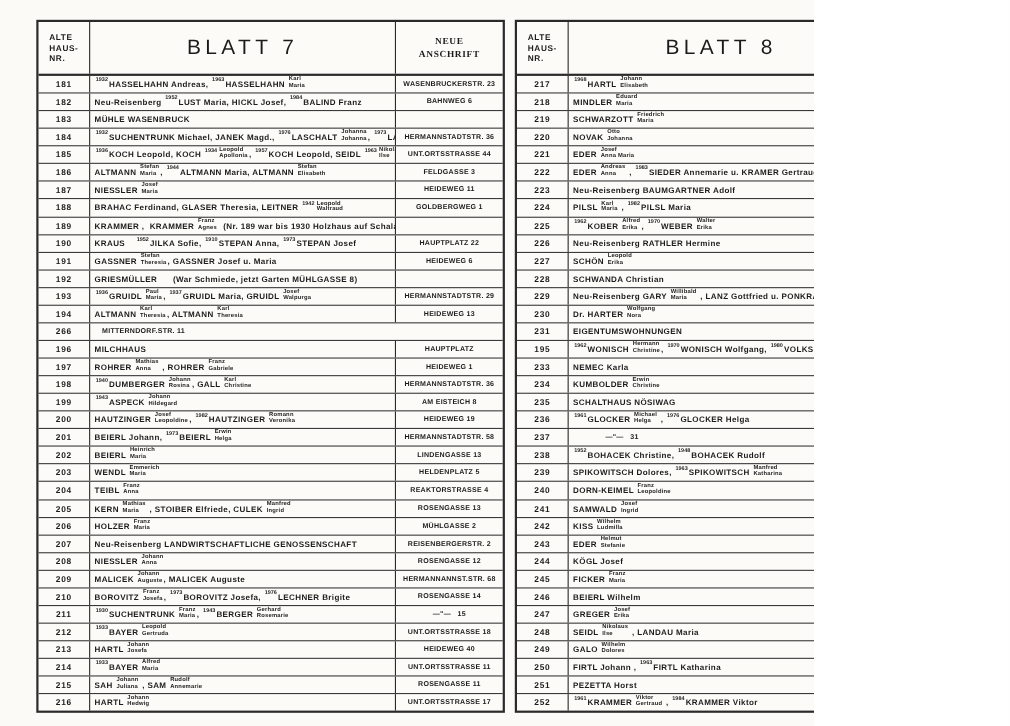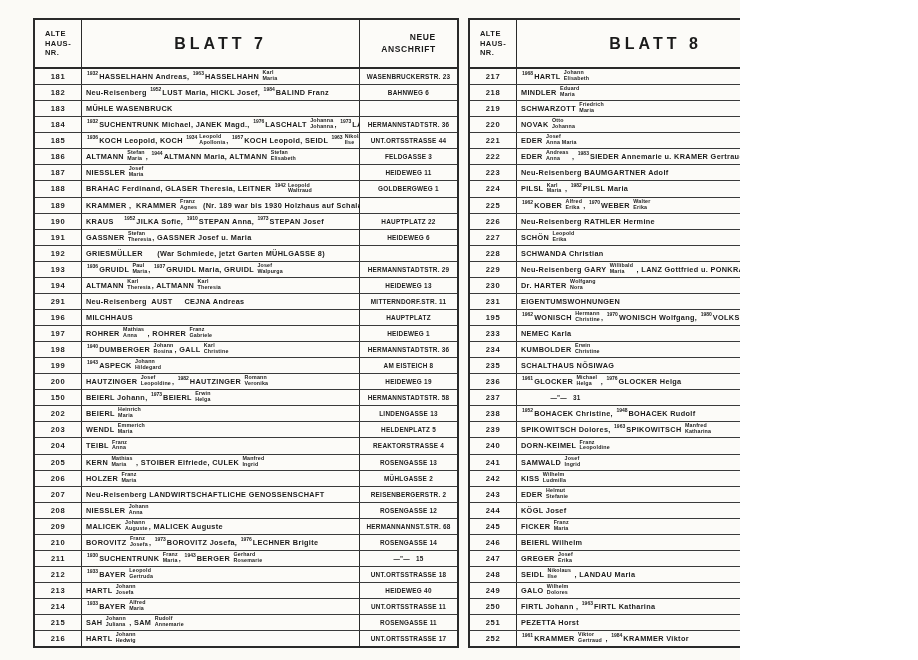--- a/index.html
+++ b/index.html
@@ -20,25 +20,25 @@
   .hdr{display:flex;height:47px;flex:none;border-bottom:2px solid #2a2a2a;}
   .col-nr{width:47px;flex:none;border-right:1.5px solid #2a2a2a;box-sizing:border-box;}
   .col-names{flex:1;border-right:1.5px solid #2a2a2a;box-sizing:border-box;min-width:0;}
   .col-addr{width:97px;flex:none;box-sizing:border-box;}
   .hdr .col-nr{
     display:flex;align-items:center;justify-content:center;text-align:left;
     font-size:7.5px;font-weight:bold;white-space:pre-line;line-height:1.25;letter-spacing:.5px;
   }
   .hdr .col-names{
     display:flex;align-items:center;justify-content:center;
-    font-size:16px;font-weight:bold;letter-spacing:4px;
+    font-size:19px;font-weight:normal;letter-spacing:4px;
   }
   .hdr .col-addr{
-    display:flex;align-items:center;justify-content:center;text-align:right;
-    font-size:8.5px;font-weight:bold;white-space:pre-line;line-height:1.35;letter-spacing:.6px;
+    display:flex;align-items:center;justify-content:center;text-align:center;
+    font-size:8.5px;font-weight:bold;white-space:pre-line;line-height:1.35;letter-spacing:.6px;font-family:Liberation Serif, serif;
   }
   .rows{display:flex;flex-direction:column;flex:1;}
   .row{display:flex;flex:1;border-bottom:1px solid #3a3a3a;min-height:0;}
   .row:last-child{border-bottom:none;}
   .nr-cell{
     display:flex;align-items:center;justify-content:center;
     font-size:7.6px;font-weight:bold;letter-spacing:.6px;
   }
   .names-cell{
     display:flex;align-items:center;
@@ -136,22 +136,21 @@
           <div class="col-nr nr-cell">193</div>
           <div class="col-names names-cell"><span class="yr">1936</span>GRUIDL <span class="stack"><span>Paul</span><span>Maria</span></span>, <span class="yr">1937</span>GRUIDL Maria, GRUIDL <span class="stack"><span>Josef</span><span>Walpurga</span></span></div>
           <div class="col-addr addr-cell">HERMANNSTADTSTR. 29</div>
         </div>
         <div class="row">
           <div class="col-nr nr-cell">194</div>
           <div class="col-names names-cell">ALTMANN <span class="stack"><span>Karl</span><span>Theresia</span></span>, ALTMANN <span class="stack"><span>Karl</span><span>Theresia</span></span></div>
           <div class="col-addr addr-cell">HEIDEWEG 13</div>
         </div>
         <div class="row">
-          <div class="col-nr nr-cell">291</div>
-          <div class="col-names names-cell">Neu-Reisenberg  AUST     CEJNA Andreas</div>
+          <div class="col-nr nr-cell">266</div>
           <div class="col-addr addr-cell">MITTERNDORF.STR. 11</div>
         </div>
         <div class="row">
           <div class="col-nr nr-cell">196</div>
           <div class="col-names names-cell">MILCHHAUS</div>
           <div class="col-addr addr-cell">HAUPTPLATZ</div>
         </div>
         <div class="row">
           <div class="col-nr nr-cell">197</div>
           <div class="col-names names-cell">ROHRER <span class="stack"><span>Mathias</span><span>Anna</span></span> , ROHRER <span class="stack"><span>Franz</span><span>Gabriele</span></span></div>
@@ -166,21 +165,21 @@
           <div class="col-nr nr-cell">199</div>
           <div class="col-names names-cell"><span class="yr">1943</span>ASPECK <span class="stack"><span>Johann</span><span>Hildegard</span></span></div>
           <div class="col-addr addr-cell">AM EISTEICH 8</div>
         </div>
         <div class="row">
           <div class="col-nr nr-cell">200</div>
           <div class="col-names names-cell">HAUTZINGER <span class="stack"><span>Josef</span><span>Leopoldine</span></span>, <span class="yr">1982</span>HAUTZINGER <span class="stack"><span>Romann</span><span>Veronika</span></span></div>
           <div class="col-addr addr-cell">HEIDEWEG 19</div>
         </div>
         <div class="row">
-          <div class="col-nr nr-cell">150</div>
+          <div class="col-nr nr-cell">201</div>
           <div class="col-names names-cell">BEIERL Johann, <span class="yr">1973</span>BEIERL <span class="stack"><span>Erwin</span><span>Helga</span></span></div>
           <div class="col-addr addr-cell">HERMANNSTADTSTR. 58</div>
         </div>
         <div class="row">
           <div class="col-nr nr-cell">202</div>
           <div class="col-names names-cell">BEIERL <span class="stack"><span>Heinrich</span><span>Maria</span></span></div>
           <div class="col-addr addr-cell">LINDENGASSE 13</div>
         </div>
         <div class="row">
           <div class="col-nr nr-cell">203</div>

